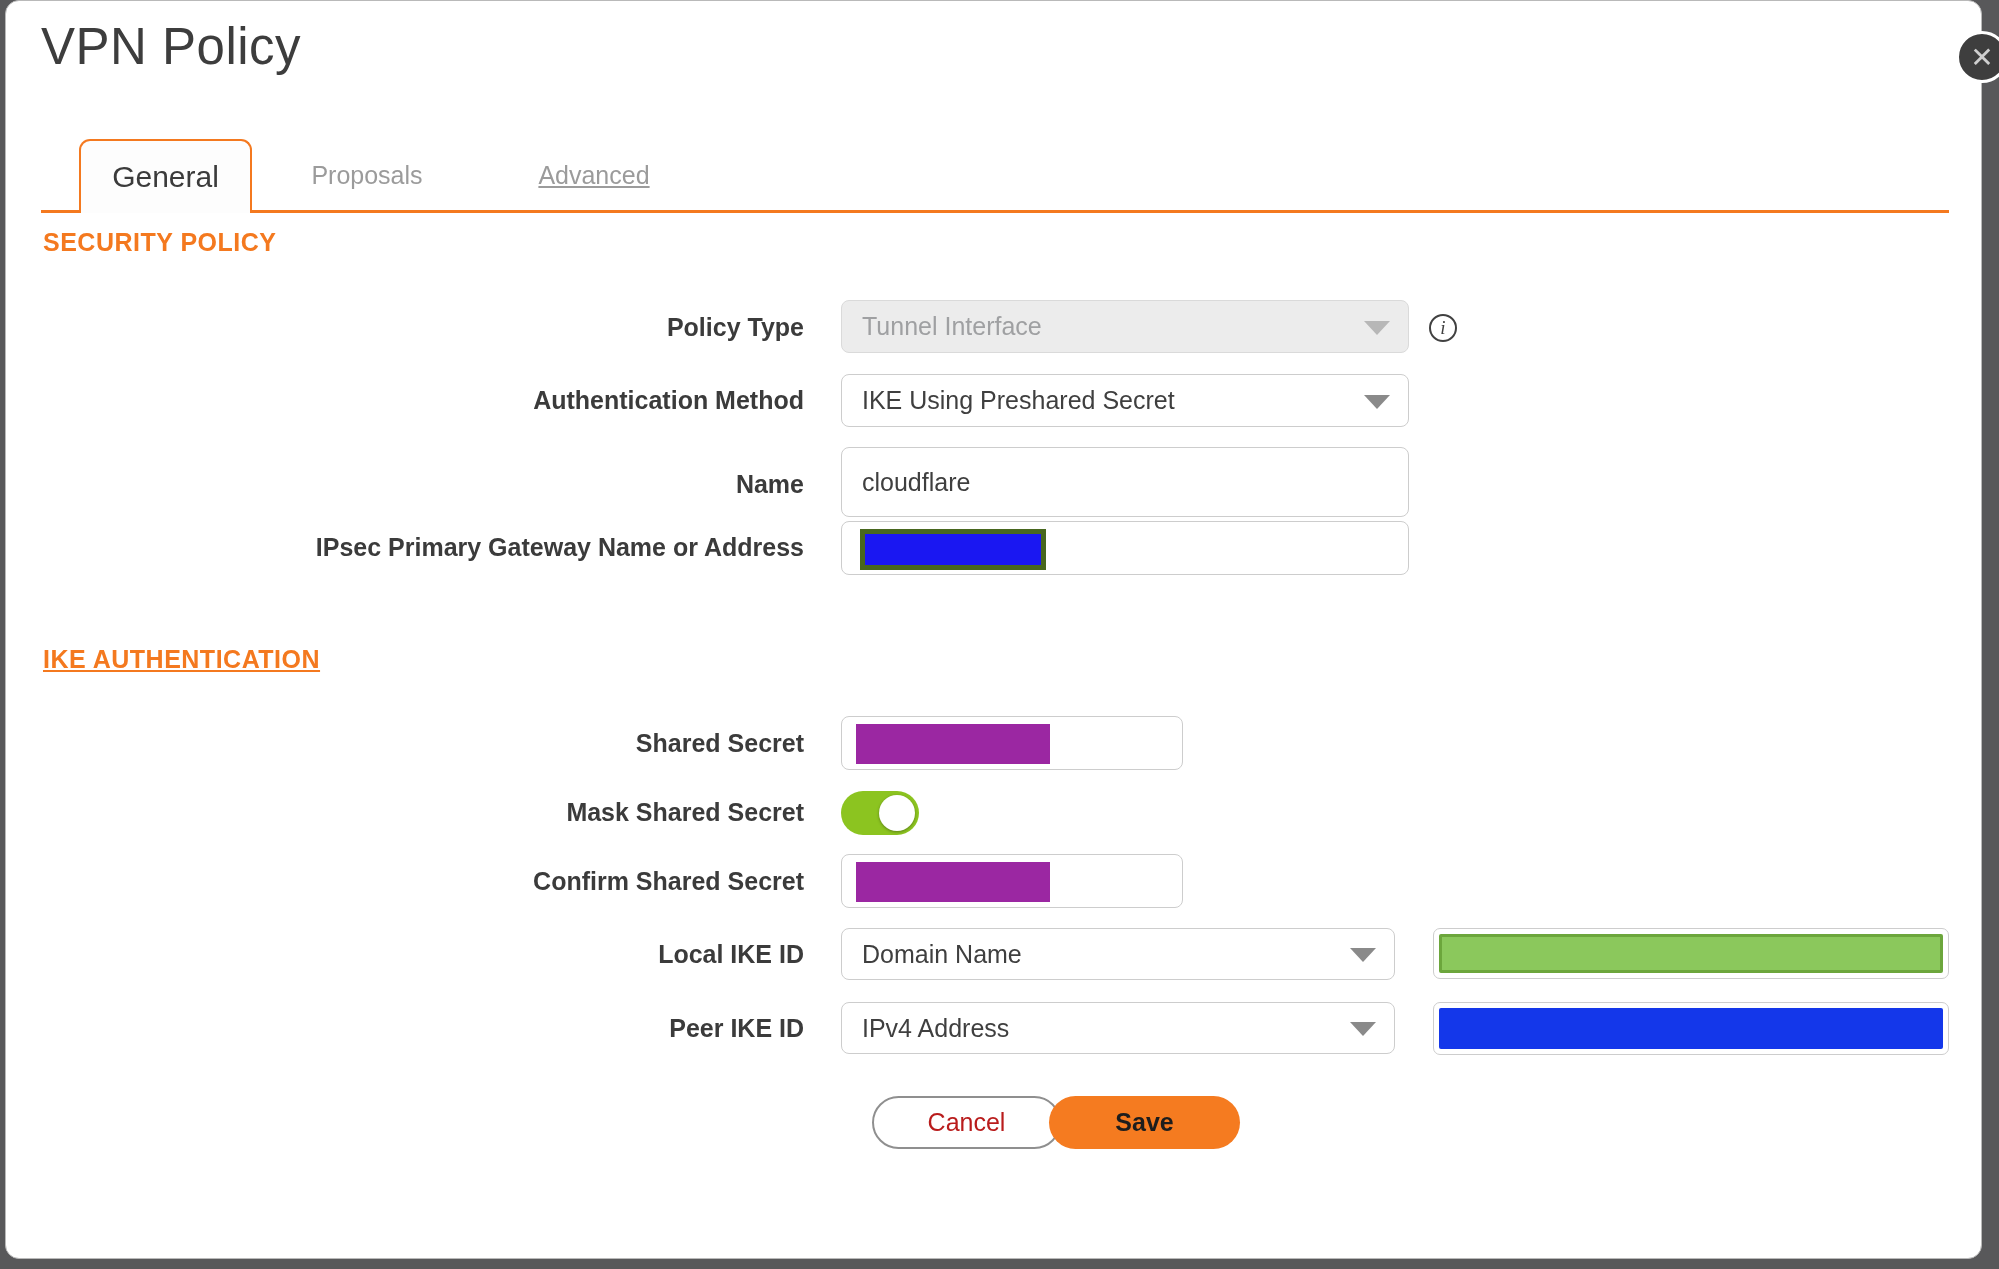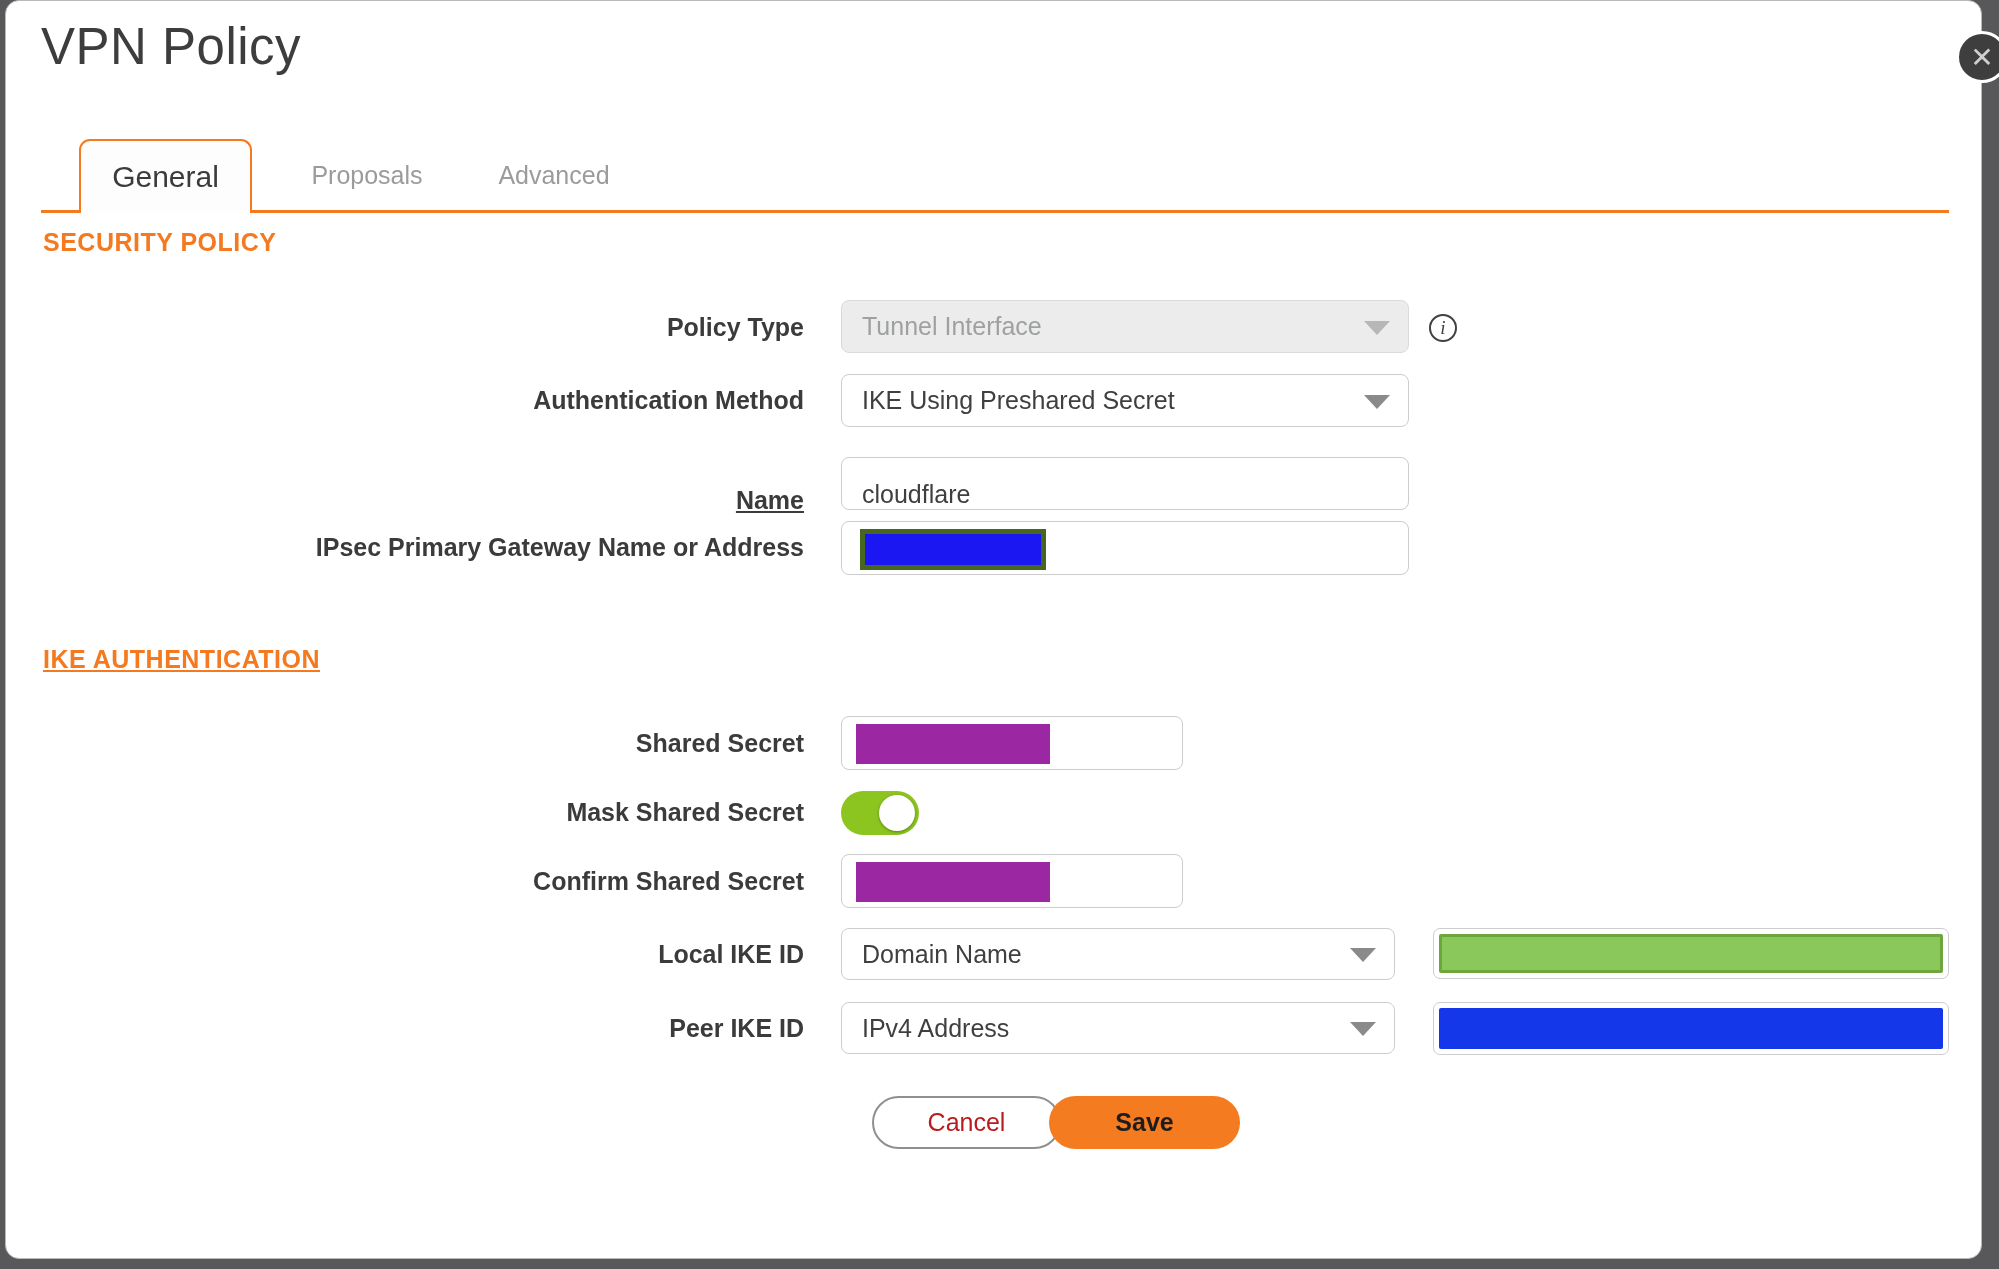--- a/index.html
+++ b/index.html
@@ -40,21 +40,21 @@
     border-radius:11px 11px 0 0; z-index:2;
     display:flex; align-items:center; justify-content:center;
     font-size:30px; color:#3b3b3b; cursor:pointer;
   }
   .tab-plain {
     position:absolute; top:138px; height:72px; width:200px;
     display:flex; align-items:center; justify-content:center;
     font-size:25px; color:#9b9b9b; cursor:pointer;
   }
   .tab-proposals { left:261px; }
-  .tab-advanced { left:448px; }
+  .tab-advanced { left:488px;text-decoration:underline; }
 
   
   .section-heading {
     position:absolute; left:37px;
     font-size:25px; font-weight:700; color:#f4791f; letter-spacing:0.5px;
   }
   .heading-security { top:227px; }
   .heading-ike { top:644px;text-decoration:underline; }
 
   .field-label {
@@ -163,22 +163,22 @@
     <div class="info-icon">
       <span>i</span>
     </div>
 
     <div class="field-label" style="top:383px;">Authentication Method</div>
     <div class="control" style="left:835px; top:373px; width:568px; height:53px;">
       <span>IKE Using Preshared Secret</span>
       <span class="caret"></span>
     </div>
 
-    <div class="field-label" style="top:483px;text-decoration:underline;">Name</div>
-    <div class="control" style="left:835px; top:456px; width:568px; height:53px;align-items:flex-end;">
+    <div class="field-label" style="top:467px;">Name</div>
+    <div class="control" style="left:835px; top:446px; width:568px; height:70px;">
       <span>cloudflare</span>
     </div>
 
     <div class="field-label" style="top:530px;">IPsec Primary Gateway Name or Address</div>
     <div class="control" style="left:835px; top:520px; width:568px; height:54px;">
       <span class="redact redact-gateway"></span>
     </div>
 
     <div class="section-heading heading-ike">IKE AUTHENTICATION</div>
 

